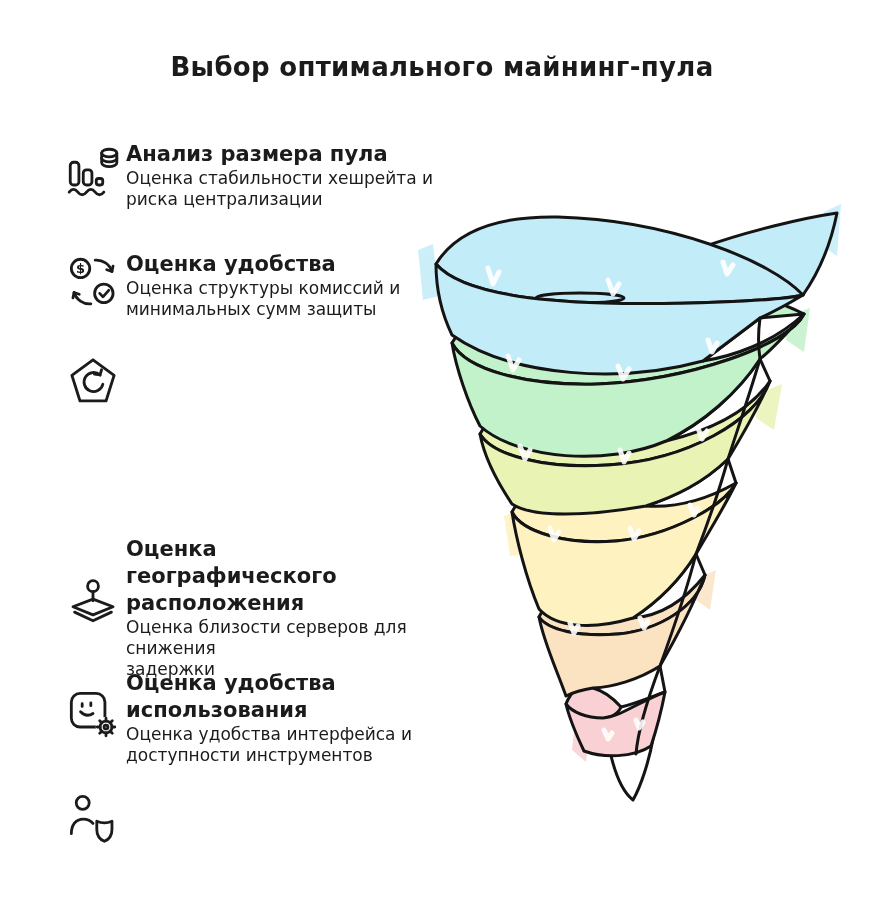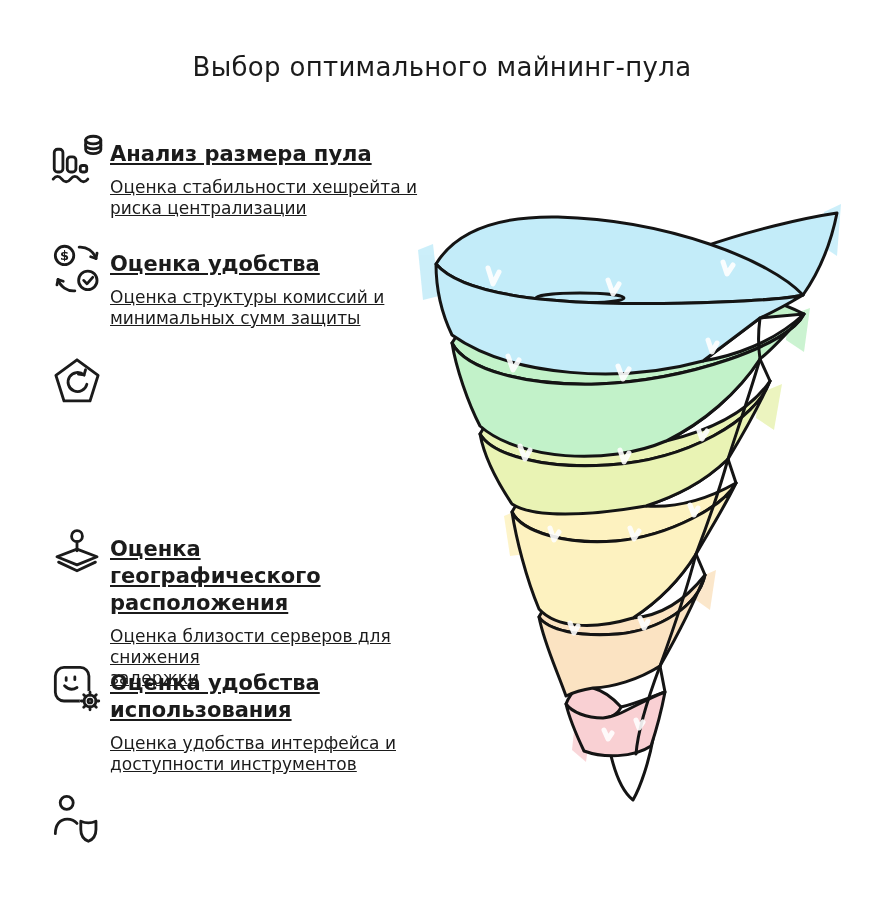--- a/index.html
+++ b/index.html
@@ -1,25 +1,25 @@
 <!DOCTYPE html>
 <html><head>
 <meta charset="utf-8">
 <style>
   html,body{margin:0;padding:0;background:#fff;}
   .canvas{position:relative;width:884px;height:912px;background:#ffffff;overflow:hidden;
           font-family:"DejaVu Sans","Liberation Sans",sans-serif;color:#1b1b1b;}
   .main-title{position:absolute;top:52px;left:0;width:884px;text-align:center;
-              font-size:26px;font-weight:normal;letter-spacing:.3px;}
-  .step{position:absolute;left:51px;display:flex;align-items:flex-start;text-decoration:underline;}
+              font-size:26px;font-weight:bold;letter-spacing:.3px;}
+  .step{position:absolute;left:67px;display:flex;align-items:center;}
   .step .icon-box{width:52px;height:52px;flex:0 0 52px;margin-right:7px;}
   .step .icon-box svg{display:block;}
   .txt{margin-top:8px;}
   .step-title{font-size:21px;font-weight:bold;line-height:27px;white-space:pre-line;width:300px;}
-  .step-desc{margin-top:9px;font-size:17px;line-height:21px;white-space:pre-line;width:340px;}
+  .step-desc{font-size:17px;line-height:21px;white-space:pre-line;width:340px;}
   .s1{top:133px}.s2{top:243px}.s3{top:356px}.s4{top:528px}.s5{top:662px}.s6{top:792px}
   .funnel-wrap{position:absolute;left:408px;top:198px;width:460px;height:612px;}
   .ic{stroke:#1b1b1b;stroke-width:2.6;fill:none;stroke-linecap:round;stroke-linejoin:round;}
   .fo{stroke:#141414;stroke-width:3;stroke-linecap:round;stroke-linejoin:round;}
   .wm{stroke:#ffffff;stroke-width:5;fill:none;stroke-linecap:round;stroke-linejoin:round;opacity:.9;}
 </style>
 </head>
 <body>
 
 <div class="canvas">

